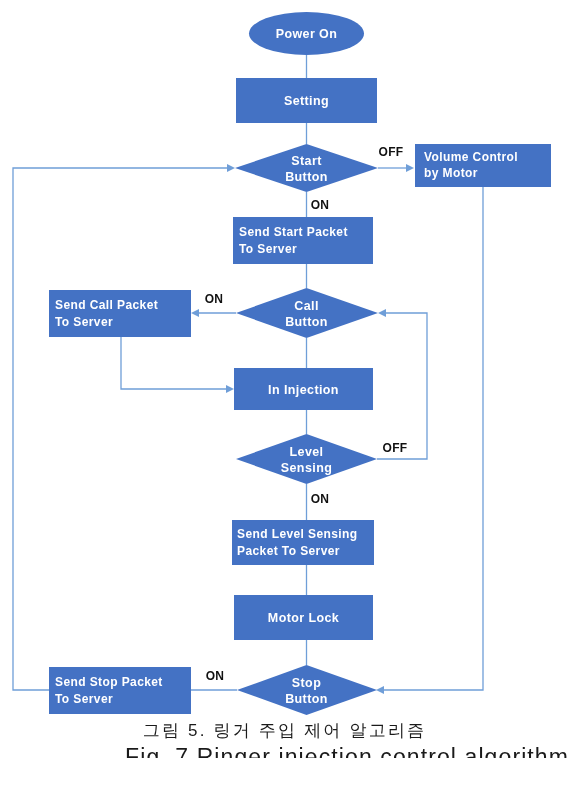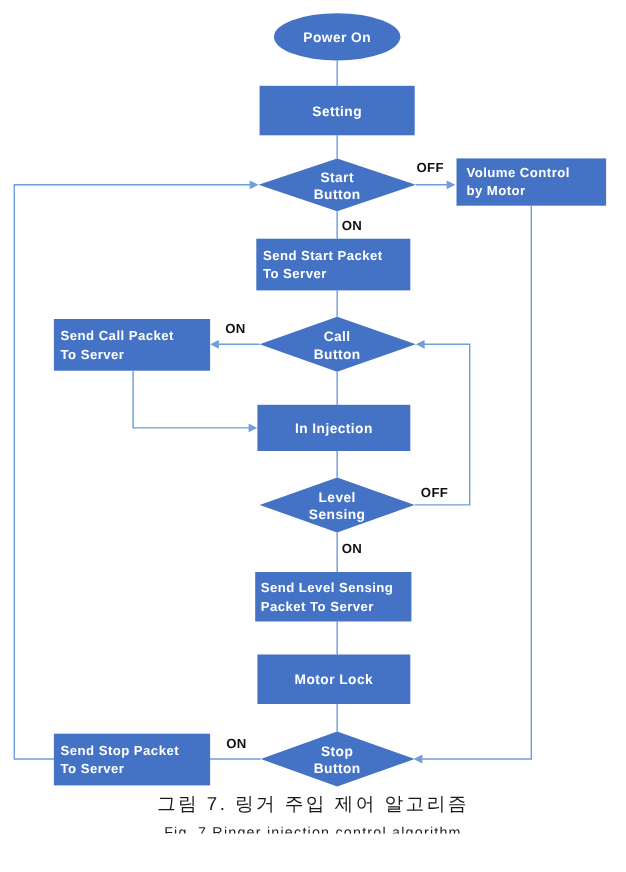--- a/index.html
+++ b/index.html
@@ -62,24 +62,25 @@
     font-family: "Liberation Sans", sans-serif;
     color: #1a1a1a;
   }
   .caption-ko {
     font-size: 17px;
     letter-spacing: 2.2px;
     line-height: 26px;
     white-space: pre;
   }
   .caption-en {
-    font-size: 13px;
+    font-size: 23px;
     letter-spacing: 1.1px;
     line-height: 26px;
     white-space: pre;
+    text-align: right;
   }
 </style>
 </head>
 <body>
 
 <div id="page">
 
   <svg id="flow-svg" viewBox="0 0 569 720">
 
     <path class="connector" d="M306.5,55 L306.5,78"></path>
@@ -176,17 +177,17 @@
 
     <text class="edge-label" x="215" y="680" text-anchor="middle">ON</text>
 
     <polygon class="shape" points="306.5,665 377,690 306.5,715 237,690" fill="#4472C4"></polygon>
     <text class="node-label" x="306.5" y="687" text-anchor="middle">Stop</text>
     <text class="node-label" x="306.5" y="703" text-anchor="middle">Button</text>
 
   </svg>
 
   <div class="caption-block">
-    <div class="caption-ko">그림 7. 링거 주입 제어 알고리즘</div>
+    <div class="caption-ko">그림 5. 링거 주입 제어 알고리즘</div>
     <div class="caption-en">Fig. 7 Ringer injection control algorithm</div>
   </div>
 
 </div>
 
 </body></html>

